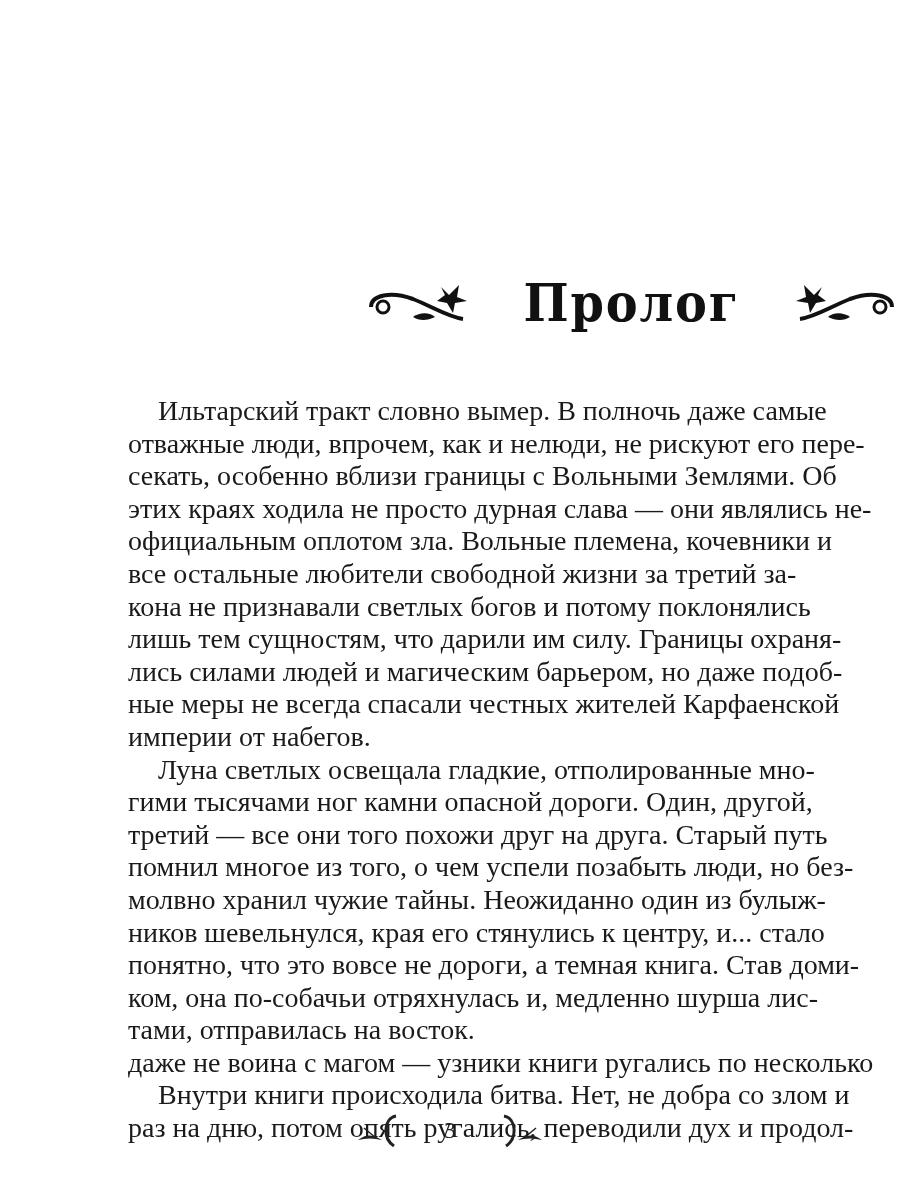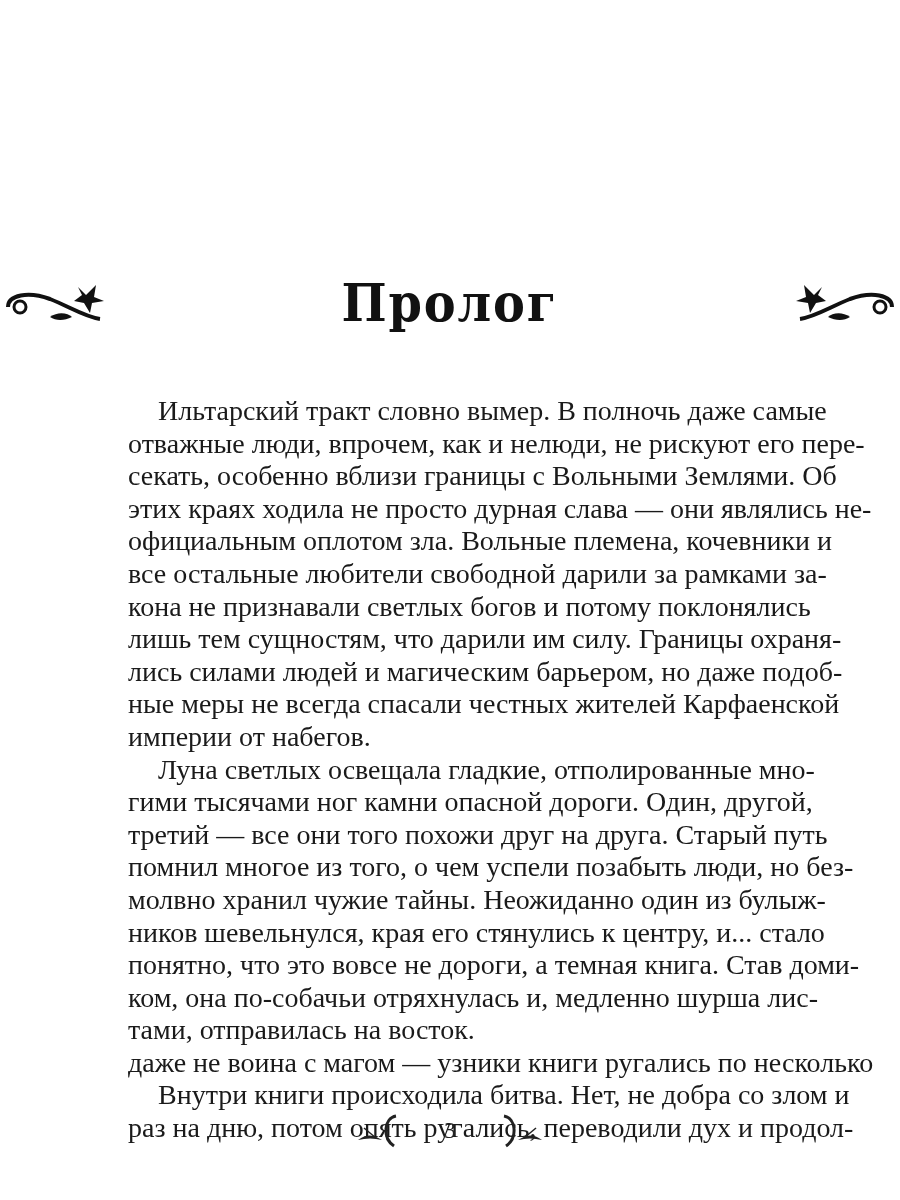--- a/index.html
+++ b/index.html
@@ -1,17 +1,17 @@
 <!DOCTYPE html>
 <html><head>
   <meta charset="utf-8">
   <style>
     html, body { margin: 0; padding: 0; background: #ffffff; }
     body { width: 900px; height: 1200px; position: relative; overflow: hidden; color: #1a1a1a; }
-    .heading { position: absolute; top: 262px; left: 0; width: 900px; height: 80px; display: flex; align-items: center; justify-content: space-between; }
+    .heading { position: absolute; top: 262px; left: 0; width: 900px; height: 80px; display: flex; align-items: center; justify-content: flex-end; }
     .title { font-family: "DejaVu Serif", serif; font-size: 52px; font-weight: bold; letter-spacing: 2px; margin: 0 26px; color: #111; transform: scaleX(0.92); }
     .orn { width: 125px; height: 50px; }
     .orn.right { transform: scaleX(-1); }
     .text { position: absolute; top: 395px; left: 128px; width: 628px; font-family: "Liberation Serif", serif; font-size: 28px; line-height: 32.6px; color: #1a1a1a; }
     .line { white-space: nowrap; display: block; text-align: justify; text-align-last: justify; height: 32.6px; }
     .line.indent { padding-left: 30px; }
     .line.last { text-align-last: left; }
     .folio { position: absolute; top: 1110px; left: 0; width: 900px; display: flex; align-items: center; justify-content: center; }
     .folio-num { font-family: "Liberation Serif", serif; font-size: 24px; margin: 0 40px; color: #222; }
     .curl { width: 50px; height: 40px; }
@@ -36,21 +36,21 @@
   </svg>
 </div>
 
 <div class="text">
   <div>
     <span class="line indent">Ильтарский тракт словно вымер. В полночь даже самые</span>
     <span class="line">отважные люди, впрочем, как и нелюди, не рискуют его пере-</span>
     <span class="line">секать, особенно вблизи границы с Вольными Землями. Об</span>
     <span class="line">этих краях ходила не просто дурная слава — они являлись не-</span>
     <span class="line">официальным оплотом зла. Вольные племена, кочевники и</span>
-    <span class="line">все остальные любители свободной дарили за рамками за-</span>
+    <span class="line">все остальные любители свободной жизни за третий за-</span>
     <span class="line">кона не признавали светлых богов и потому поклонялись</span>
     <span class="line">лишь тем сущностям, что дарили им силу. Границы охраня-</span>
     <span class="line">лись силами людей и магическим барьером, но даже подоб-</span>
     <span class="line">ные меры не всегда спасали честных жителей Карфаенской</span>
     <span class="line last">империи от набегов.</span>
   </div>
   <div>
     <span class="line indent">Луна светлых освещала гладкие, отполированные мно-</span>
     <span class="line">гими тысячами ног камни опасной дороги. Один, другой,</span>
     <span class="line">третий — все они того похожи друг на друга. Старый путь</span>

